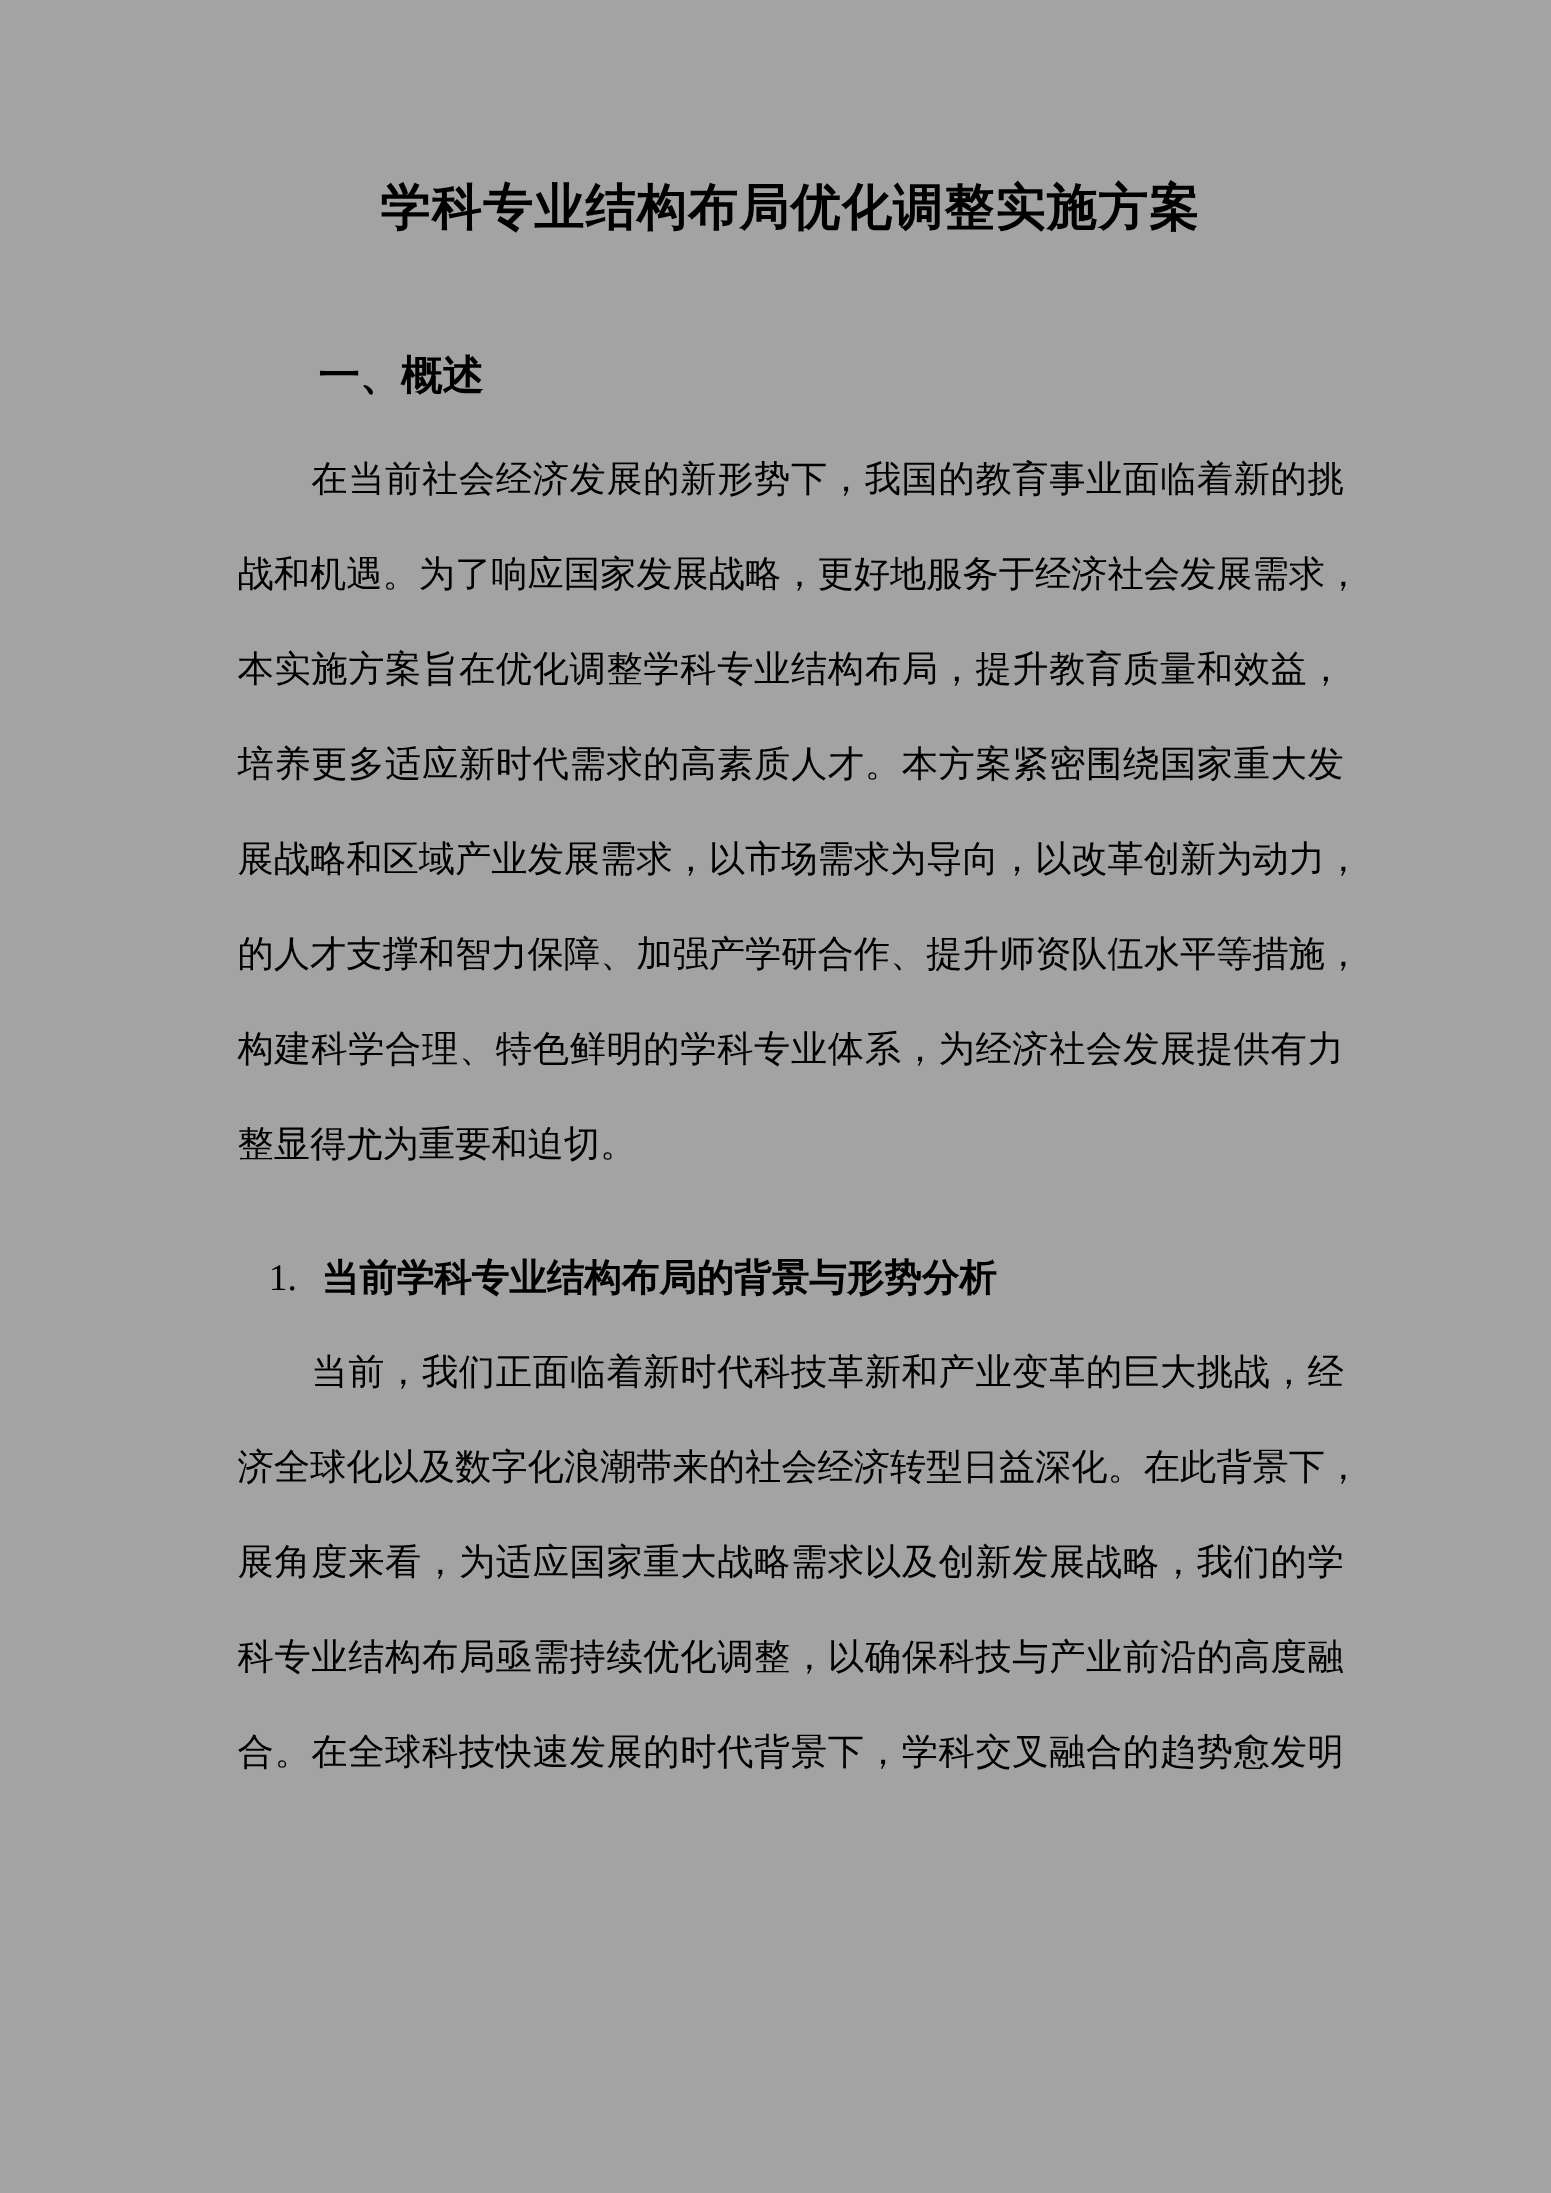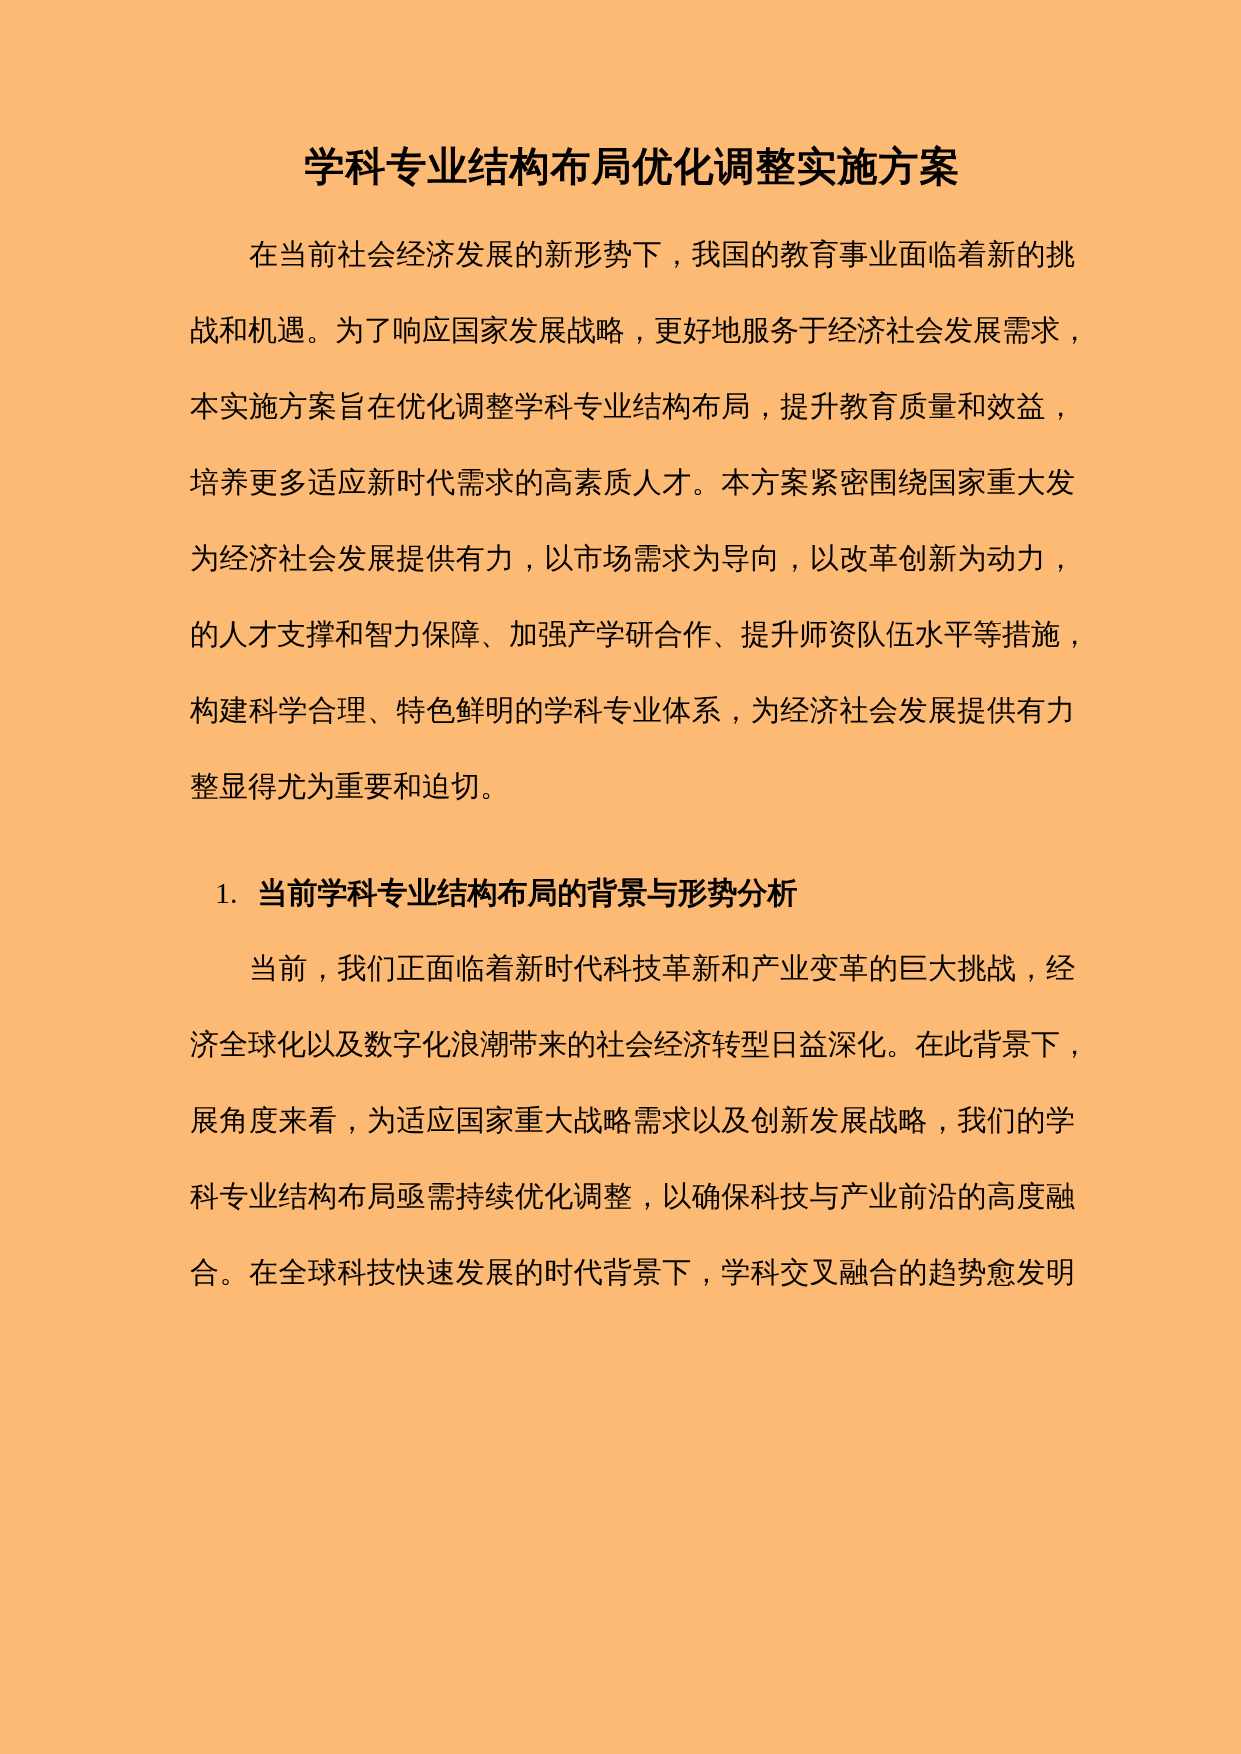--- a/index.html
+++ b/index.html
@@ -4,21 +4,21 @@
 <style>
   html, body {
     margin: 0;
     padding: 0;
     background: #ffffff;
   }
   .page {
     position: relative;
     width: 1241px;
     height: 1754px;
-    background: #fdba74;
+    background: #a3a3a3;
     color: #000000;
     overflow: hidden;
   }
   .content {
     margin: 0 166px 0 190px; 
   }
   .doc-title {
     margin-top: 140px;
     text-align: center;
     font-family: "DejaVu Sans", sans-serif;
@@ -66,27 +66,28 @@
   .line.flush  { text-align: left; text-align-last: left; }
 </style>
 </head>
 <body>
 
 <div class="page">
   <div class="content">
 
     <div class="doc-title">学科专业结构布局优化调整实施方案</div>
 
+    <div class="h1">一、概述</div>
 
     <div class="para para-1">
       <div class="line indent">在当前社会经济发展的新形势下，我国的教育事业面临着新的挑</div>
       <div class="line">战和机遇。为了响应国家发展战略，更好地服务于经济社会发展需求，</div>
       <div class="line">本实施方案旨在优化调整学科专业结构布局，提升教育质量和效益，</div>
       <div class="line">培养更多适应新时代需求的高素质人才。本方案紧密围绕国家重大发</div>
-      <div class="line">为经济社会发展提供有力，以市场需求为导向，以改革创新为动力，</div>
+      <div class="line">展战略和区域产业发展需求，以市场需求为导向，以改革创新为动力，</div>
       <div class="line">的人才支撑和智力保障、加强产学研合作、提升师资队伍水平等措施，</div>
       <div class="line">构建科学合理、特色鲜明的学科专业体系，为经济社会发展提供有力</div>
       <div class="line flush">整显得尤为重要和迫切。</div>
     </div>
 
     <div class="h2">
       <span class="num">1.</span><span>当前学科专业结构布局的背景与形势分析</span>
     </div>
 
     <div class="para para-2">

